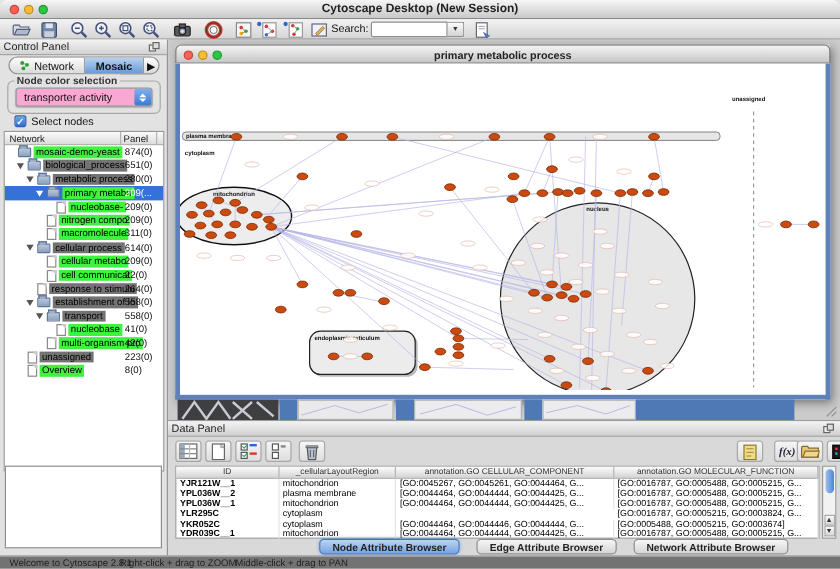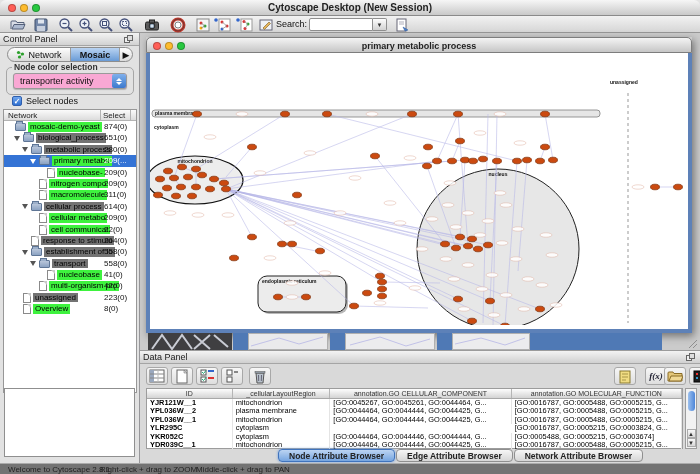--- a/index.html
+++ b/index.html
@@ -108,21 +108,21 @@
   .thead div { font-size:7px; color:#333; text-align:center; overflow:hidden; white-space:nowrap;
     border-right:1px solid #b5b5b5; line-height:10px; }
   .tbody .r { display:flex; height:8.4px; }
   .tbody .r div { font-size:7.4px; color:#000; line-height:8.4px; padding-left:3px; overflow:hidden;
     white-space:nowrap; border-right:1px solid #e4e4e4; }
   .tbody .r div:first-child { font-weight:bold; }
   .vscroll { left:545px; top:37px; width:12px; height:61px; background:#f2f2f2; border:1px solid #9c9c9c; }
   .vthumb { left:1.5px; top:2px; width:7px; height:20px; border-radius:4px; background:linear-gradient(90deg,#9cc0ee,#4d86d8); }
   .varrow { left:0.5px; width:9px; height:9px; font-size:6px; text-align:center; color:#333;
     background:linear-gradient(#f8f8f8,#d8d8d8); border:1px solid #aaa; line-height:9px; }
-  .dp-tabs { left:138px; top:98px; display:flex; gap:1px; }
+  .dp-tabs { left:126px; top:98px; display:flex; gap:14px; }
   .dp-tab { height:13px; padding:0 10px; font-size:8.5px; font-weight:bold; color:#222; line-height:12px;
     background:linear-gradient(#f6f6f6,#d6d6d6); border:1px solid #8f8f8f; border-radius:4px; }
   .dp-tab.active { background:linear-gradient(#bcd4f2,#76a5e0); border-color:#3f73bd; box-shadow:0 0 3px #6f9fe0; }
 
   
   .statusbar { left:0; top:463px; width:700px; height:11px; background:#737373; border-top:1px solid #ababab; }
   .status-item { top:1px; font-size:8px; color:#222; }
 </style>
 </head>
 <body>
@@ -278,21 +278,21 @@
           <i class="dn"></i>
         </div>
     </div>
     <div class="abs cbrow">
       <div class="checkbox">✓</div>
       <span class="cb-label">Select nodes</span>
     </div>
     <div class="abs tree-box">
       <div class="tree-head">
         <span class="c1">Network</span>
-        <span class="c2">Select</span>
+        <span class="c2">Panel</span>
         <div class="div1"></div>
           <div class="div2"></div>
       </div>
       <div id="tree-rows">
           <div class="trow">
             <span class="fold" style="left: 11px;"></span>
             <span class="tlabel green" style="left: 24px;">mosaic-demo-yeast</span>
             <span class="tcount">874(0)</span>
           </div>
           <div class="trow">

